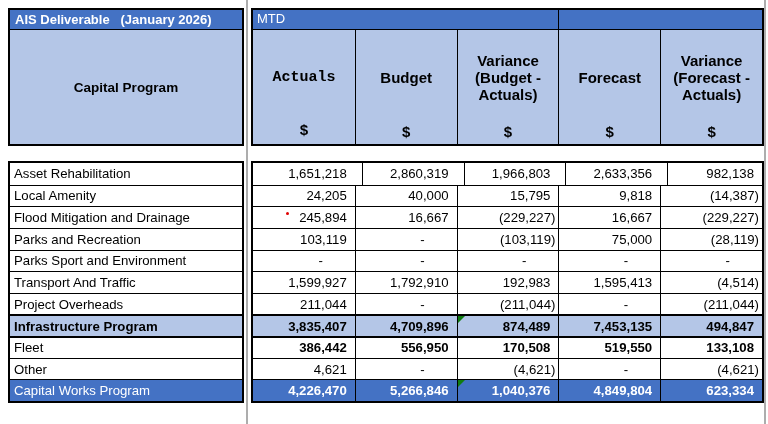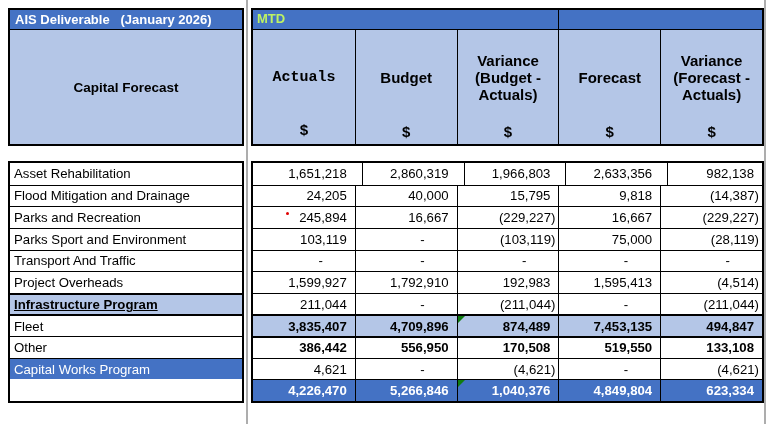--- a/index.html
+++ b/index.html
@@ -28,31 +28,31 @@
   }
   .name-rows {
     margin-top:15px; height:242px; border:2px solid #000;
     display:grid; grid-template-rows:repeat(11,1fr); background:#fff;
   }
   .name-cell {
     display:flex; align-items:center; padding-left:4px;
     font-size:13.2px; border-top:1px solid #000; white-space:nowrap; overflow:hidden;
   }
   .name-cell:first-child { border-top:none; }
-  .name-cell.subtotal { background:var(--lblue,#B4C6E7); font-weight:bold; border-top:2px solid #000;text-decoration:underline; }
+  .name-cell.subtotal { background:var(--lblue,#B4C6E7); font-weight:bold; border-top:2px solid #000; }
   .name-cell.after-subtotal { border-top:2px solid #000; }
   .name-cell.total { background:var(--band,#4472C4); color:#fff; font-weight:normal; }
 
   
   .right-pane { position:absolute; left:251px; top:8px; width:513px; }
   .band {
     height:22px; background:var(--band,#4472C4); border:2px solid #000; border-bottom:1px solid #000;
     display:grid; grid-template-columns:3fr 2fr;
   }
-  .band-cell { color:#bef264; font-weight:bold; font-size:13px; line-height:18px; padding-left:4px; }
+  .band-cell { color:#ffffff; font-weight:normal; font-size:13px; line-height:18px; padding-left:4px; }
   .band-cell.second { border-left:1px solid #000; }
   .col-headers {
     height:116px; background:var(--lblue,#B4C6E7); border:2px solid #000; border-top:none;
     display:grid; grid-template-columns:repeat(5,1fr);
   }
   .col-h {
     display:flex; flex-direction:column; align-items:center; text-align:center;
     border-left:1px solid #000; font-weight:bold; font-size:15px;
   }
   .col-h:first-child { border-left:none;font-family:Liberation Mono, monospace; }
@@ -85,23 +85,24 @@
 </style>
 </head>
 <body>
 
 <div class="screen">
   <div class="pane-line left"></div>
   <div class="pane-line right"></div>
 
   <div class="left-pane">
     <div class="title-cell">AIS Deliverable&nbsp;&nbsp; (January 2026)</div>
-    <div class="program-header">Capital Forecast</div>
+    <div class="program-header">Capital Program</div>
     <div class="name-rows" id="name-rows">
         <div class="name-cell normal">Asset Rehabilitation</div>
+        <div class="name-cell normal">Local Amenity</div>
         <div class="name-cell normal">Flood Mitigation and Drainage</div>
         <div class="name-cell normal">Parks and Recreation</div>
         <div class="name-cell normal">Parks Sport and Environment</div>
         <div class="name-cell normal">Transport And Traffic</div>
         <div class="name-cell normal">Project Overheads</div>
         <div class="name-cell subtotal">Infrastructure Program</div>
         <div class="name-cell normal after-subtotal">Fleet</div>
         <div class="name-cell normal">Other</div>
         <div class="name-cell total">Capital Works Program</div>
       </div>

